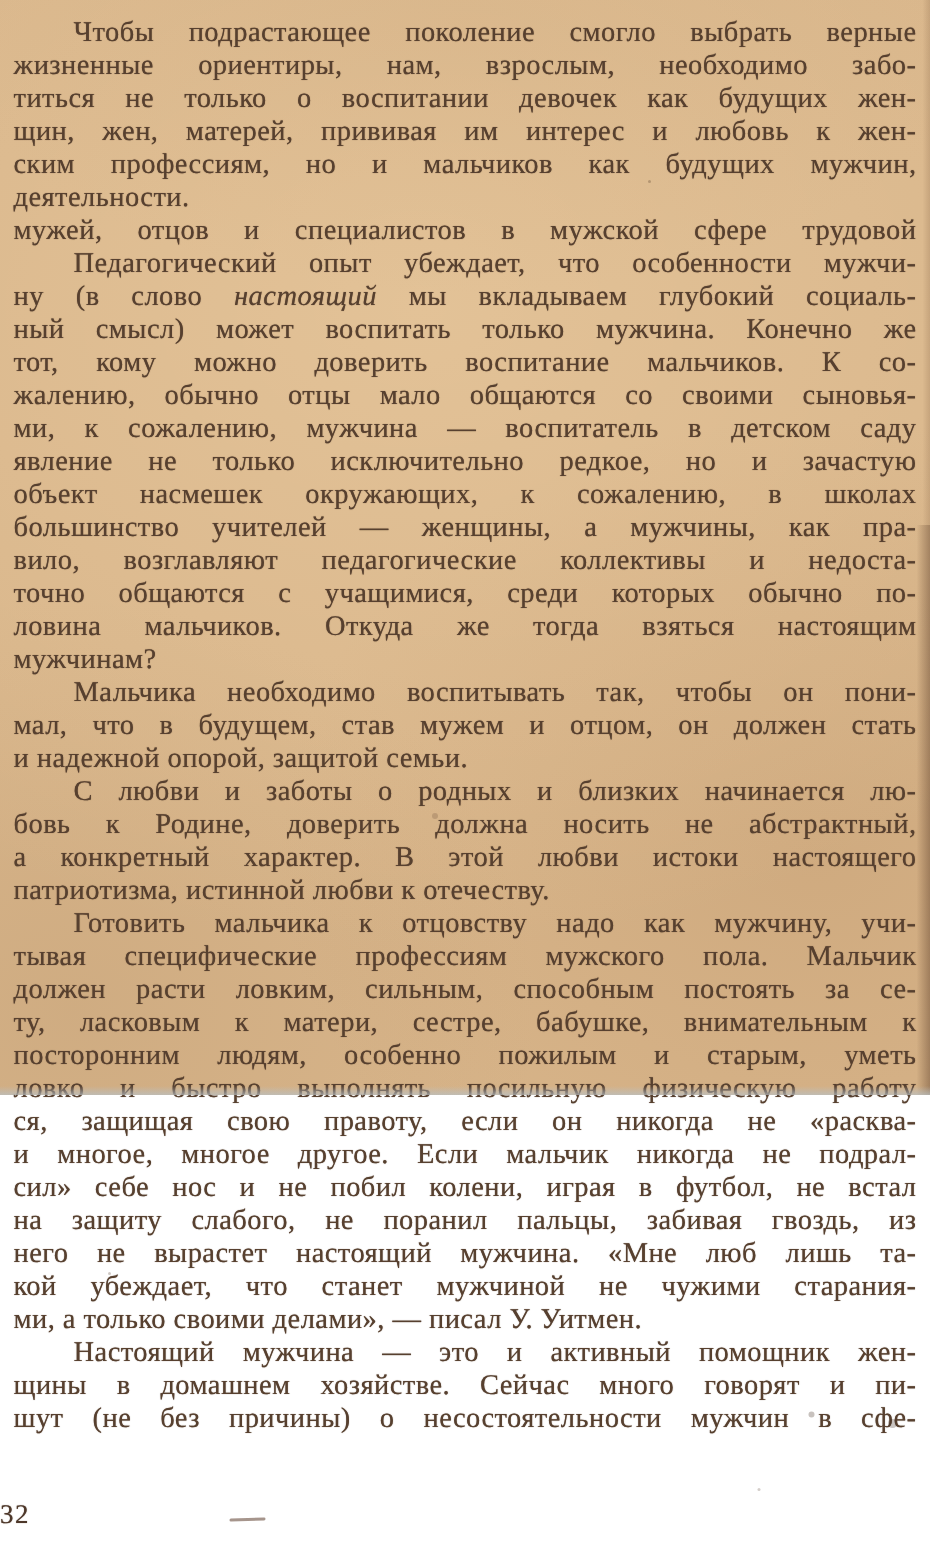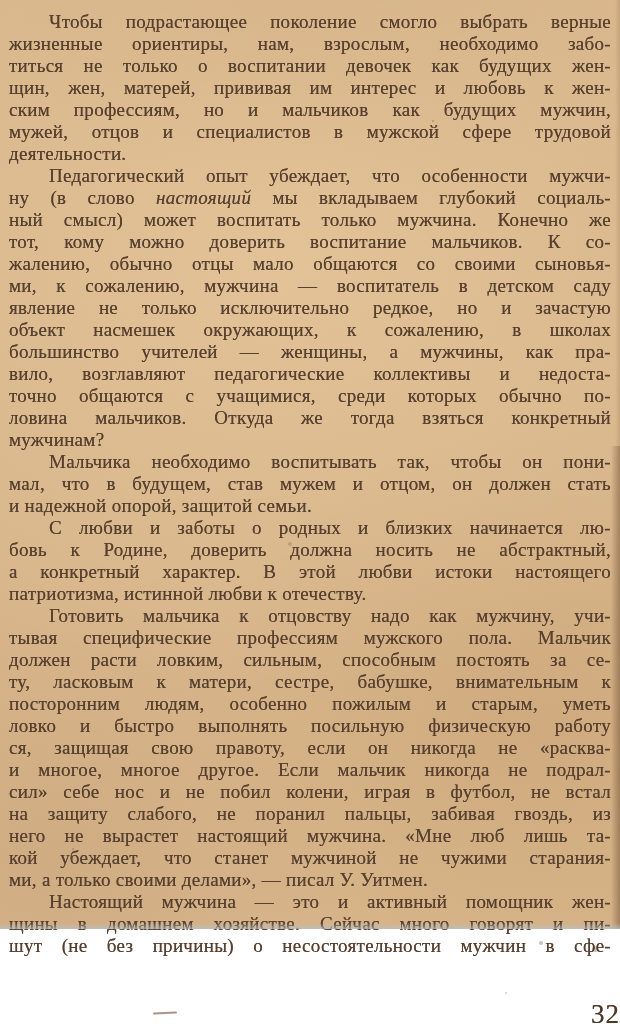--- a/index.html
+++ b/index.html
@@ -3,21 +3,21 @@
 <meta charset="utf-8">
 <style>
   html, body {
     margin: 0; padding: 0;
     width: 620px; height: 1034px;
     overflow: hidden;
     font-family: "Liberation Serif", "DejaVu Serif", serif;
   }
   .page {
     position: relative;
-    width: 620px; height: 929px;
+    width: 620px; height: 730px;
     background-color: #d8b58a;
     background-image:
       radial-gradient(ellipse 900px 700px at 45% 28%, rgba(255,228,185,0.28), rgba(0,0,0,0) 62%),
       radial-gradient(ellipse 520px 420px at 88% 78%, rgba(168,122,78,0.18), rgba(0,0,0,0) 70%),
       radial-gradient(ellipse 430px 380px at 8% 92%, rgba(172,136,96,0.20), rgba(0,0,0,0) 72%),
       radial-gradient(ellipse 500px 260px at 50% 2%, rgba(198,160,116,0.25), rgba(0,0,0,0) 70%);
     color: #57402f;
   }
   .text-block {
     position: absolute;
@@ -40,22 +40,22 @@
     position: absolute;
     left: 153px; top: 1012px;
     width: 24px; height: 2px;
     background: rgba(92,62,45,0.55);
     transform: rotate(-2deg);
     border-radius: 1px;
   }
   .page-number {
     position: absolute;
     left: 0; right: 0; top: 999px;
-    text-align: right;
-    font-size: 27px;
+    text-align: left;
+    font-size: 18px;
     letter-spacing: 1px;
     color: #4e382a;
     text-shadow: 0 0 0.6px rgba(78,56,42,0.8);
   }
   .edge-shadow-right {
     position: absolute;
     right: 0; top: 48%; bottom: 0; width: 9px;
     background: linear-gradient(to left, rgba(88,58,38,0.42), rgba(88,58,38,0));
   }
   .edge-shadow-right-upper {
@@ -85,36 +85,36 @@
 <body>
 
 <div class="page">
   <div class="text-block">
       <div class="para">
         <div class="line first">Чтобы подрастающее поколение смогло выбрать верные</div>
         <div class="line">жизненные ориентиры, нам, взрослым, необходимо забо-</div>
         <div class="line">титься не только о воспитании девочек как будущих жен-</div>
         <div class="line">щин, жен, матерей, прививая им интерес и любовь к жен-</div>
         <div class="line">ским профессиям, но и мальчиков как будущих мужчин,</div>
+        <div class="line lastline">деятельности.</div>
         <div class="line">мужей, отцов и специалистов в мужской сфере трудовой</div>
-        <div class="line lastline">деятельности.</div>
       </div>
       <div class="para">
         <div class="line first">Педагогический опыт убеждает, что особенности мужчи-</div>
         <div class="line">ну (в слово <i>настоящий</i> мы вкладываем глубокий социаль-</div>
         <div class="line">ный смысл) может воспитать только мужчина. Конечно же</div>
         <div class="line">тот, кому можно доверить воспитание мальчиков. К со-</div>
         <div class="line">жалению, обычно отцы мало общаются со своими сыновья-</div>
         <div class="line">ми, к сожалению, мужчина — воспитатель в детском саду</div>
         <div class="line">явление не только исключительно редкое, но и зачастую</div>
         <div class="line">объект насмешек окружающих, к сожалению, в школах</div>
         <div class="line">большинство учителей — женщины, а мужчины, как пра-</div>
         <div class="line">вило, возглавляют педагогические коллективы и недоста-</div>
         <div class="line">точно общаются с учащимися, среди которых обычно по-</div>
-        <div class="line">ловина мальчиков. Откуда же тогда взяться конкретный</div>
+        <div class="line">ловина мальчиков. Откуда же тогда взяться настоящим</div>
         <div class="line lastline">мужчинам?</div>
       </div>
       <div class="para">
         <div class="line first">Мальчика необходимо воспитывать так, чтобы он пони-</div>
         <div class="line">мал, что в будущем, став мужем и отцом, он должен стать</div>
         <div class="line lastline">и надежной опорой, защитой семьи.</div>
       </div>
       <div class="para">
         <div class="line first">С любви и заботы о родных и близких начинается лю-</div>
         <div class="line">бовь к Родине, доверить должна носить не абстрактный,</div>

